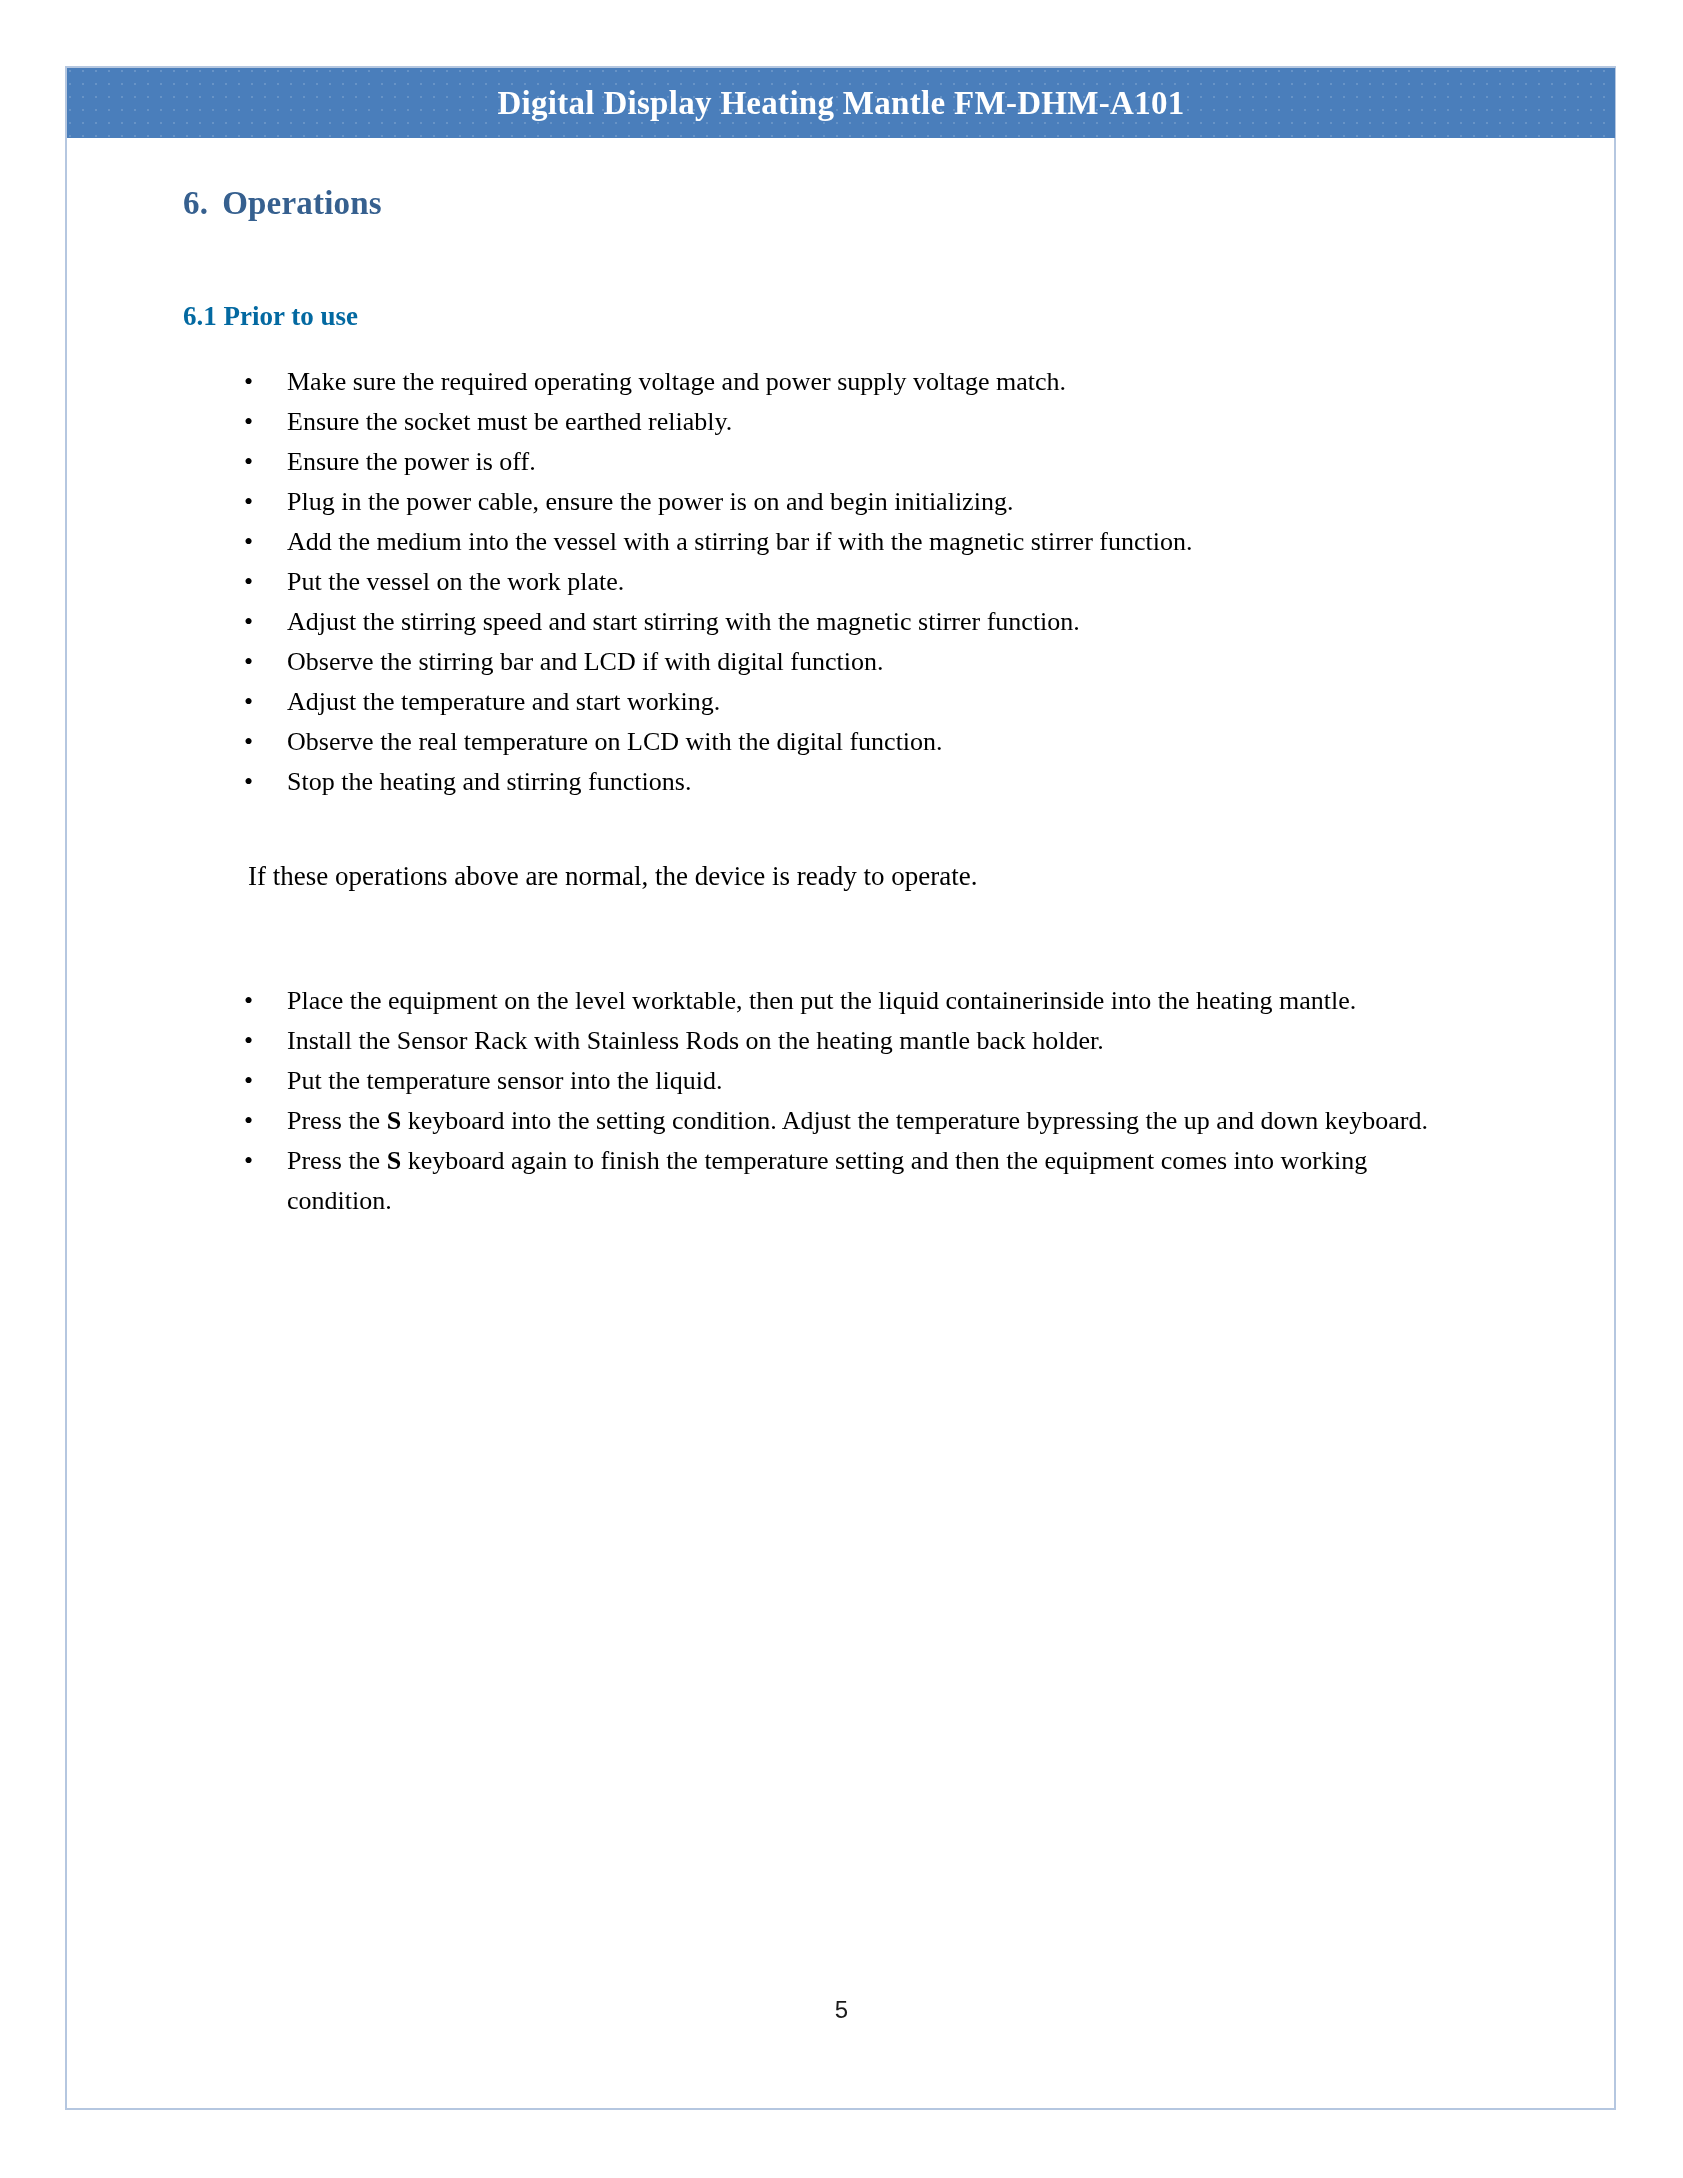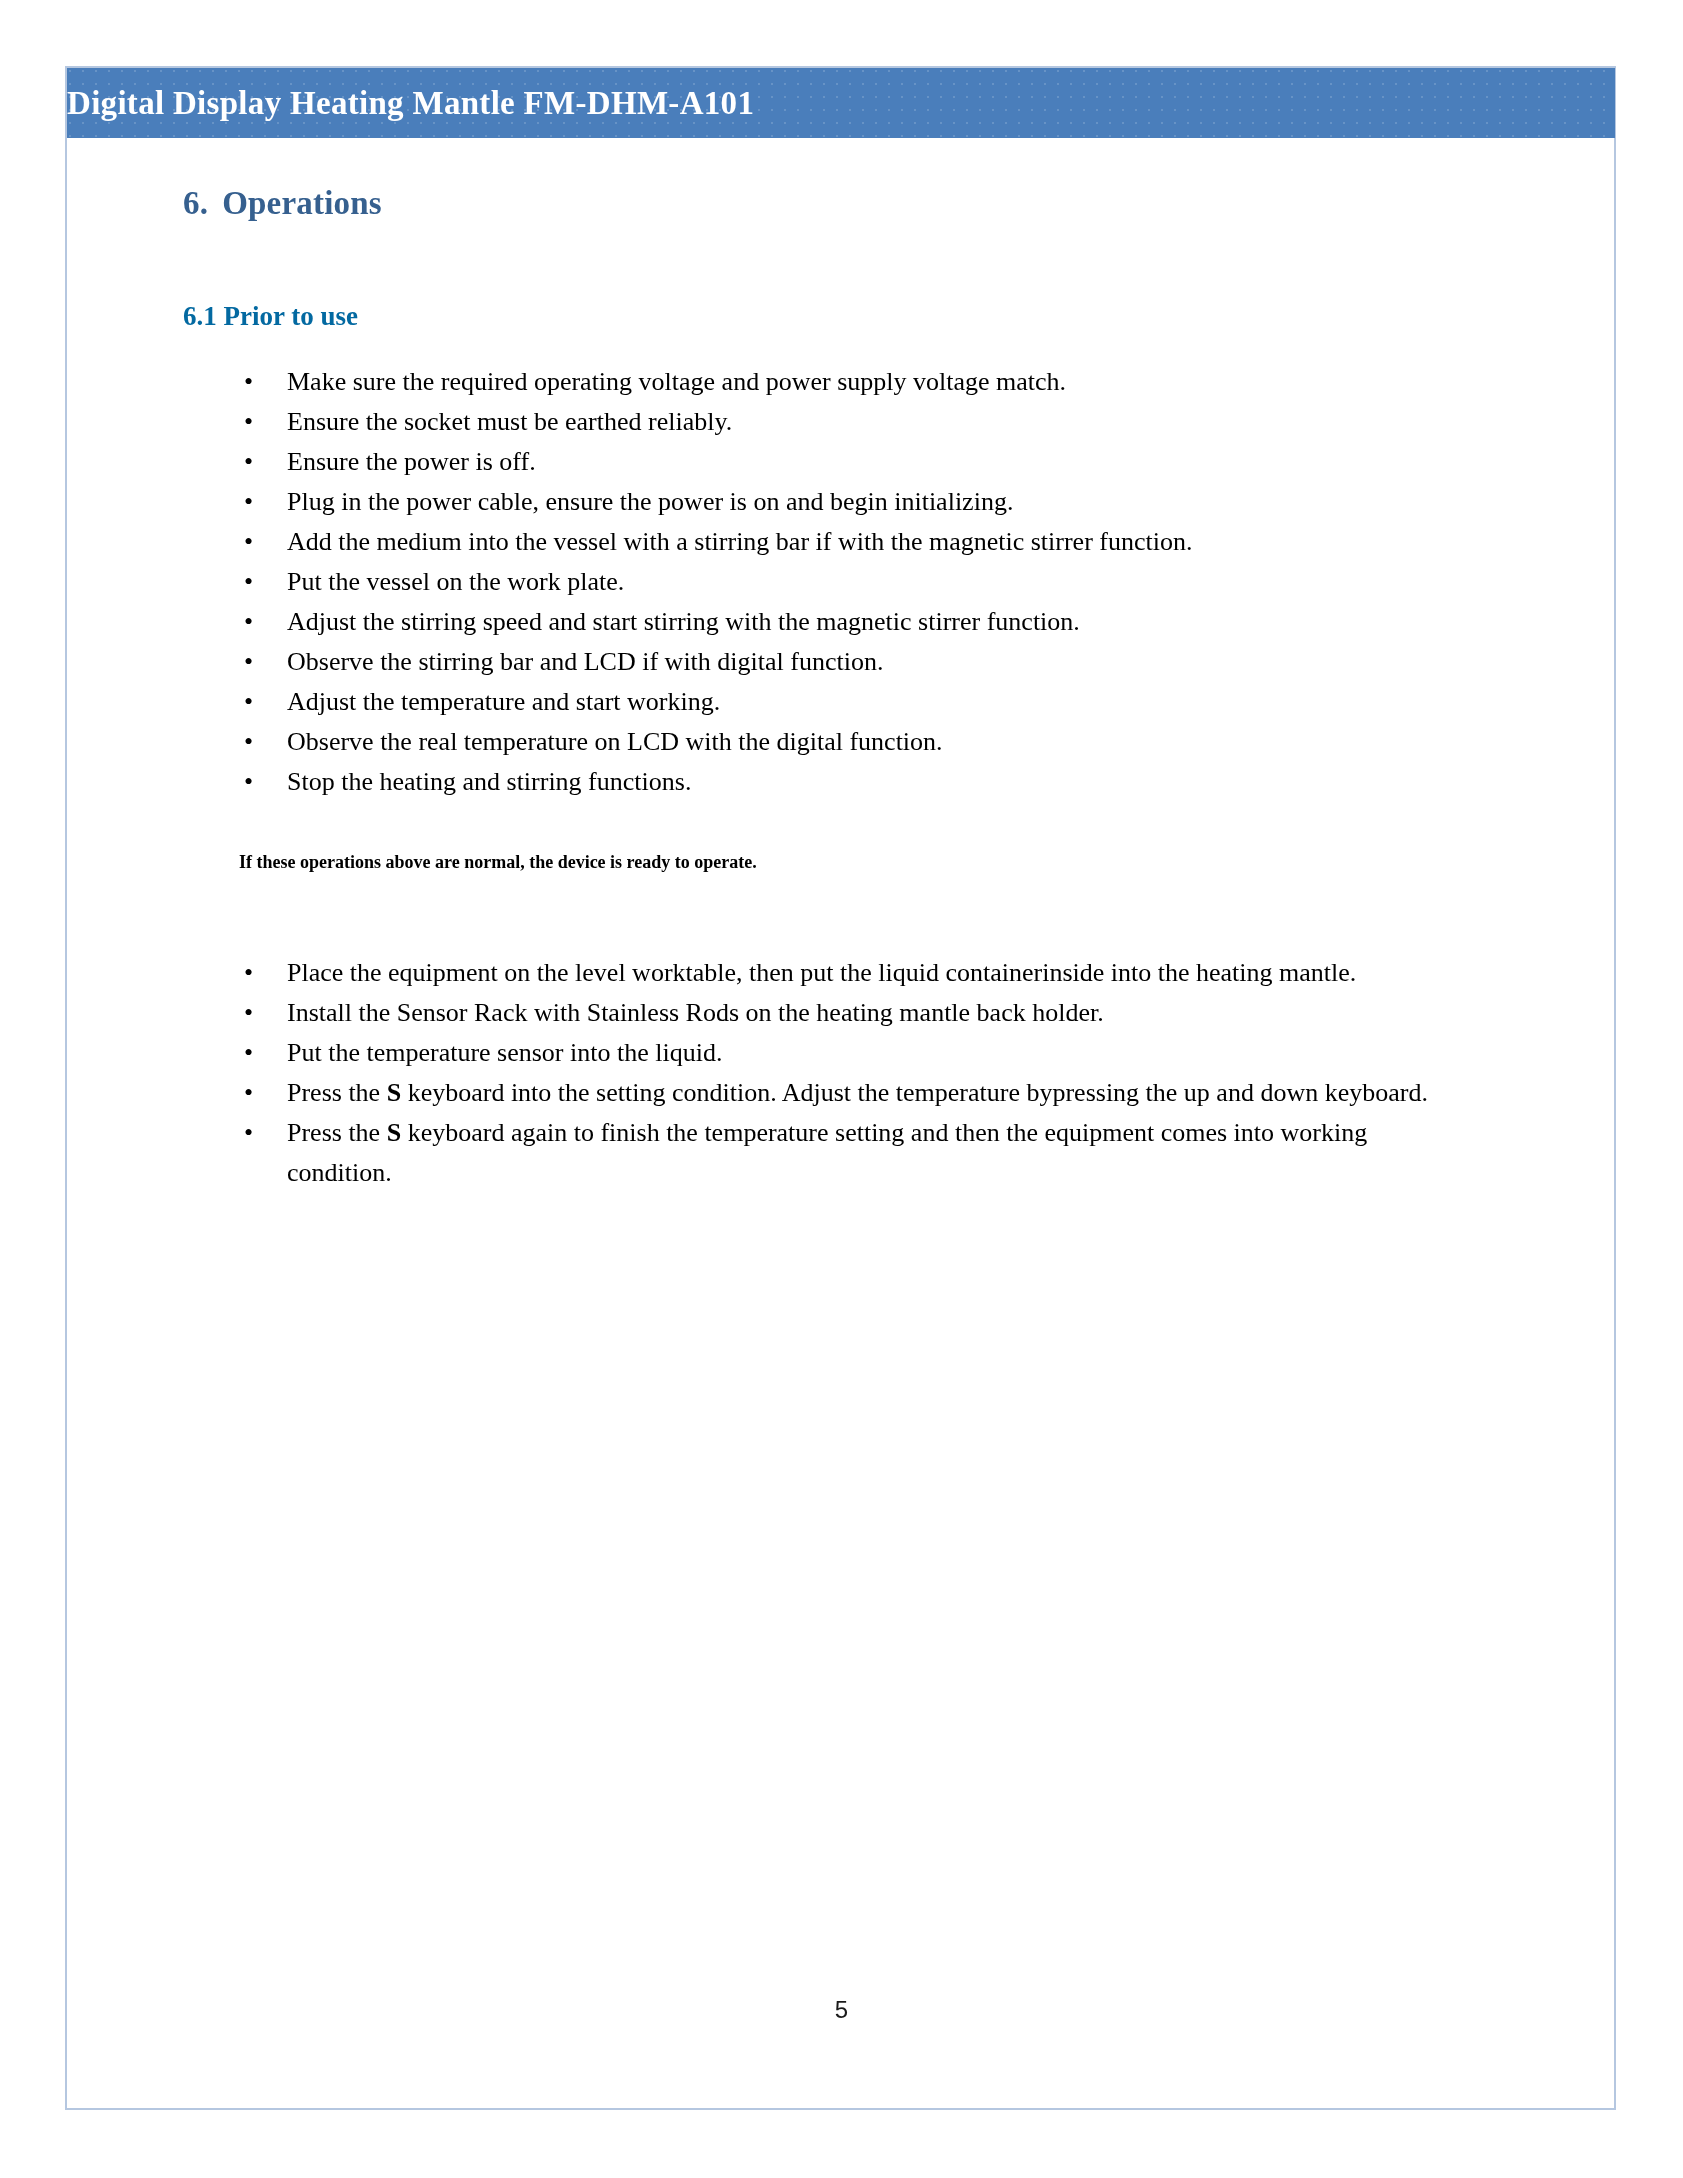--- a/index.html
+++ b/index.html
@@ -35,21 +35,21 @@
     top: 68px;
     width: 1548px;
     height: 70px;
     background-color: #4a7ebb;
     background-image:
       radial-gradient(circle at 3px 3px, rgba(255,255,255,0.16) 1.1px, transparent 1.3px);
     background-size: 13px 13px;
     box-sizing: border-box;
     display: flex;
     align-items: center;
-    justify-content: flex-start;
+    justify-content: center;
     overflow: hidden;
   }
   .header-title {
     color: #ffffff;
     font-family: "Liberation Serif", serif;
     font-size: 33px;
     font-weight: bold;
     letter-spacing: 0.3px;
     white-space: nowrap;
   }
@@ -105,24 +105,24 @@
     line-height: 40px;
   }
 
   
   .justify-block {
     text-align: justify;
     text-align-last: left;
   }
 
   .statement {
-    font-size: 18px;
-    font-weight: bold;
+    font-size: 27px;
+    font-weight: normal;
     color: #000000;
-    margin: 8px;
+    margin: 17px;
     padding-left: 48px;
   }
   .gap-before-statement { height: 42px; }
 
   .bold-s { font-weight: bold; }
 
   
   .page-number {
     position: absolute;
     left: 0;

